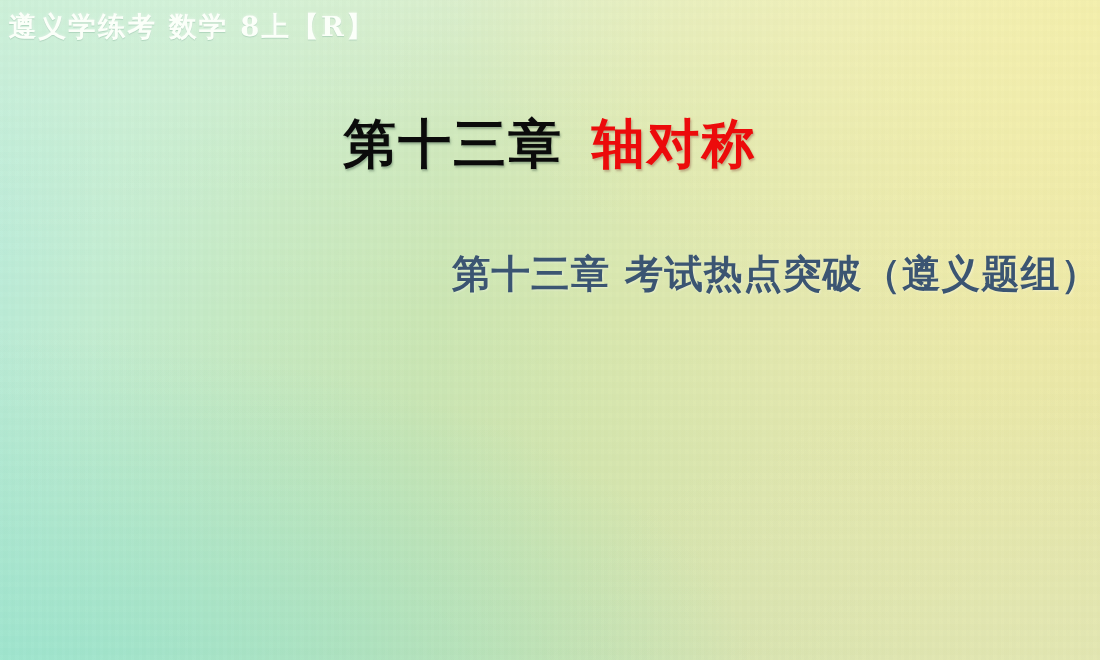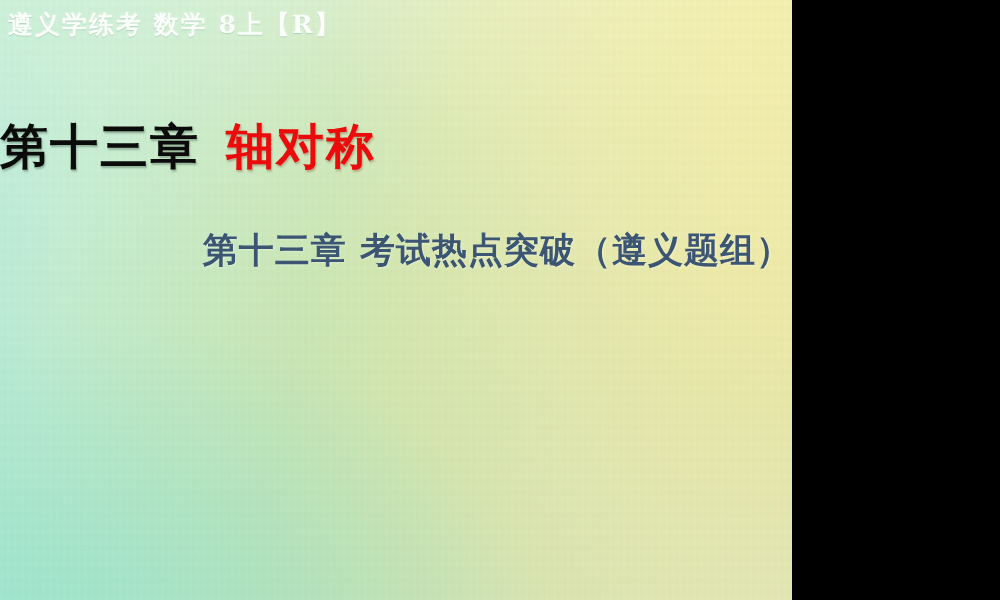--- a/index.html
+++ b/index.html
@@ -11,21 +11,21 @@
   body {
     width: 1000px;
     height: 600px;
     overflow: hidden;
     font-family: "DejaVu Sans", "Liberation Sans", sans-serif;
   }
 
   
   .slide {
     position: relative;
-    width: 792px;
+    width: 1000px;
     height: 600px;
     overflow: hidden;
     
     background-color: #cfe7b9;
     isolation: isolate;
     text-decoration: underline;
   }
 
   .bg-layer {
     position: absolute;
@@ -96,21 +96,22 @@
     text-shadow: 0 1px 1px rgba(140,190,160,0.55),
                  0 0 3px rgba(255,255,255,0.55);
     white-space: nowrap;
     line-height: 1;
   }
 
   .title-line {
     position: absolute;
     left: 0;
     right: 0;
-    top: 118px;
+    top: 103px;
+    text-align: center;
     white-space: nowrap;
     line-height: 1.18;
   }
   .title-main {
     font-size: 48px;
     font-weight: 700;
     letter-spacing: 2px;
     color: #0b0b0b;
     text-shadow: 1px 2px 2px rgba(60,90,70,0.40);
   }

